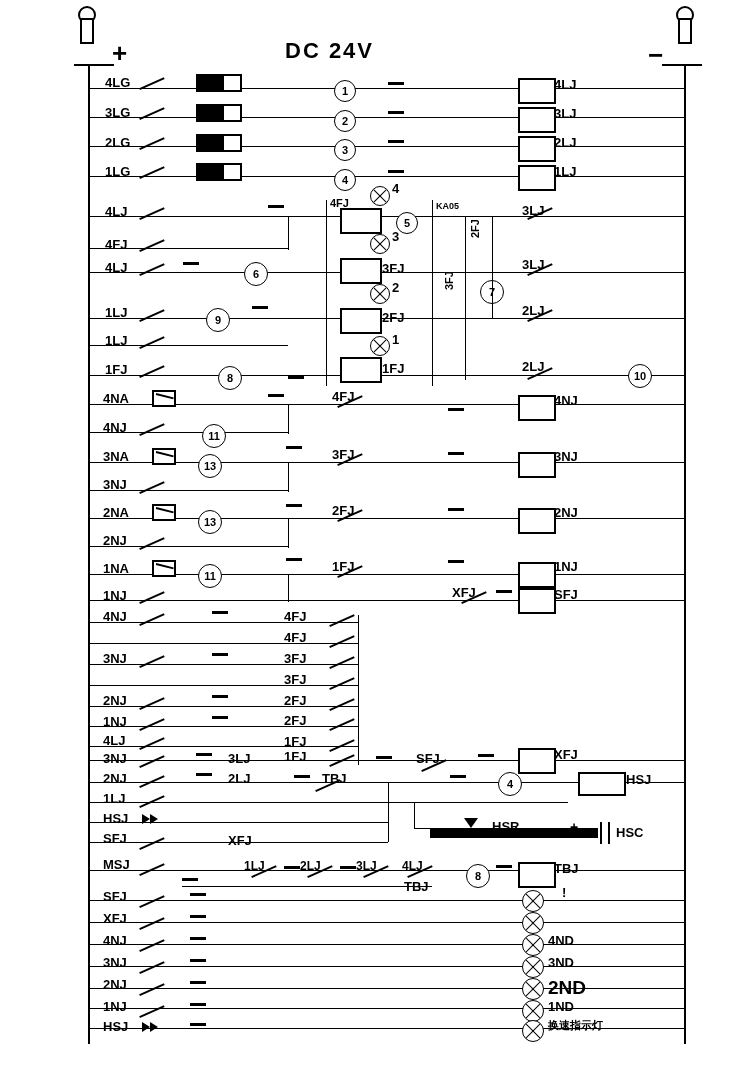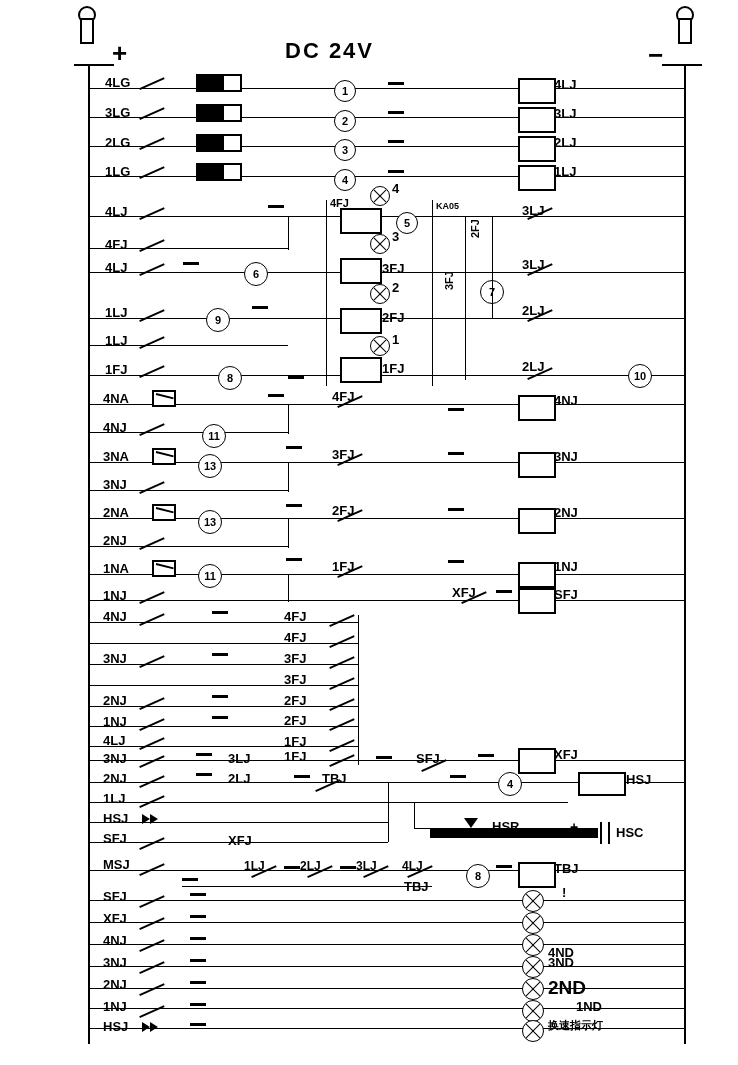--- a/index.html
+++ b/index.html
@@ -388,39 +388,39 @@
 
   <div class="lbl" style="left:103px;top:912px;font-size:13px;">XFJ</div>
   <div class="sw" style="left:140px;top:918px;"></div>
   <div class="dash" style="left:190px;top:915px;"></div>
   <div class="lampx" style="left:522px;top:912px;width:20px;height:20px;"></div>
 
   <div class="lbl" style="left:103px;top:934px;font-size:13px;">4NJ</div>
   <div class="sw" style="left:140px;top:940px;"></div>
   <div class="dash" style="left:190px;top:937px;"></div>
   <div class="lampx" style="left:522px;top:934px;width:20px;height:20px;"></div>
-  <div class="lbl" style="left:548px;top:934px;font-size:13px;margin-top:12px;">4ND</div>
+  <div class="lbl" style="left:548px;top:934px;font-size:13px;">4ND</div>
 
   <div class="lbl" style="left:103px;top:956px;font-size:13px;">3NJ</div>
   <div class="sw" style="left:140px;top:962px;"></div>
   <div class="dash" style="left:190px;top:959px;"></div>
   <div class="lampx" style="left:522px;top:956px;width:20px;height:20px;"></div>
   <div class="lbl" style="left:548px;top:956px;font-size:13px;">3ND</div>
 
   <div class="lbl" style="left:103px;top:978px;font-size:13px;">2NJ</div>
   <div class="sw" style="left:140px;top:984px;"></div>
   <div class="dash" style="left:190px;top:981px;"></div>
   <div class="lampx" style="left:522px;top:978px;width:20px;height:20px;"></div>
   <div class="lbl" style="left:548px;top:978px;font-size:19px;">2ND</div>
 
   <div class="lbl" style="left:103px;top:1000px;font-size:13px;">1NJ</div>
   <div class="sw" style="left:140px;top:1006px;"></div>
   <div class="dash" style="left:190px;top:1003px;"></div>
   <div class="lampx" style="left:522px;top:1000px;width:20px;height:20px;"></div>
-  <div class="lbl" style="left:548px;top:1000px;font-size:13px;margin-left:28px;">1ND</div>
+  <div class="lbl" style="left:548px;top:1000px;font-size:13px;">1ND</div>
 
   <div class="lbl" style="left:103px;top:1020px;font-size:13px;">HSJ</div>
   <div class="hsjsym" style="left:142px;top:1022px;">
       <div class="a"></div>
       <div class="b"></div>
     </div>
   <div class="dash" style="left:190px;top:1023px;"></div>
   <div class="lampx" style="left:522px;top:1020px;width:20px;height:20px;"></div>
   <div class="lbl" style="left:548px;top:1020px;font-size:11px;">换速指示灯</div>
 

